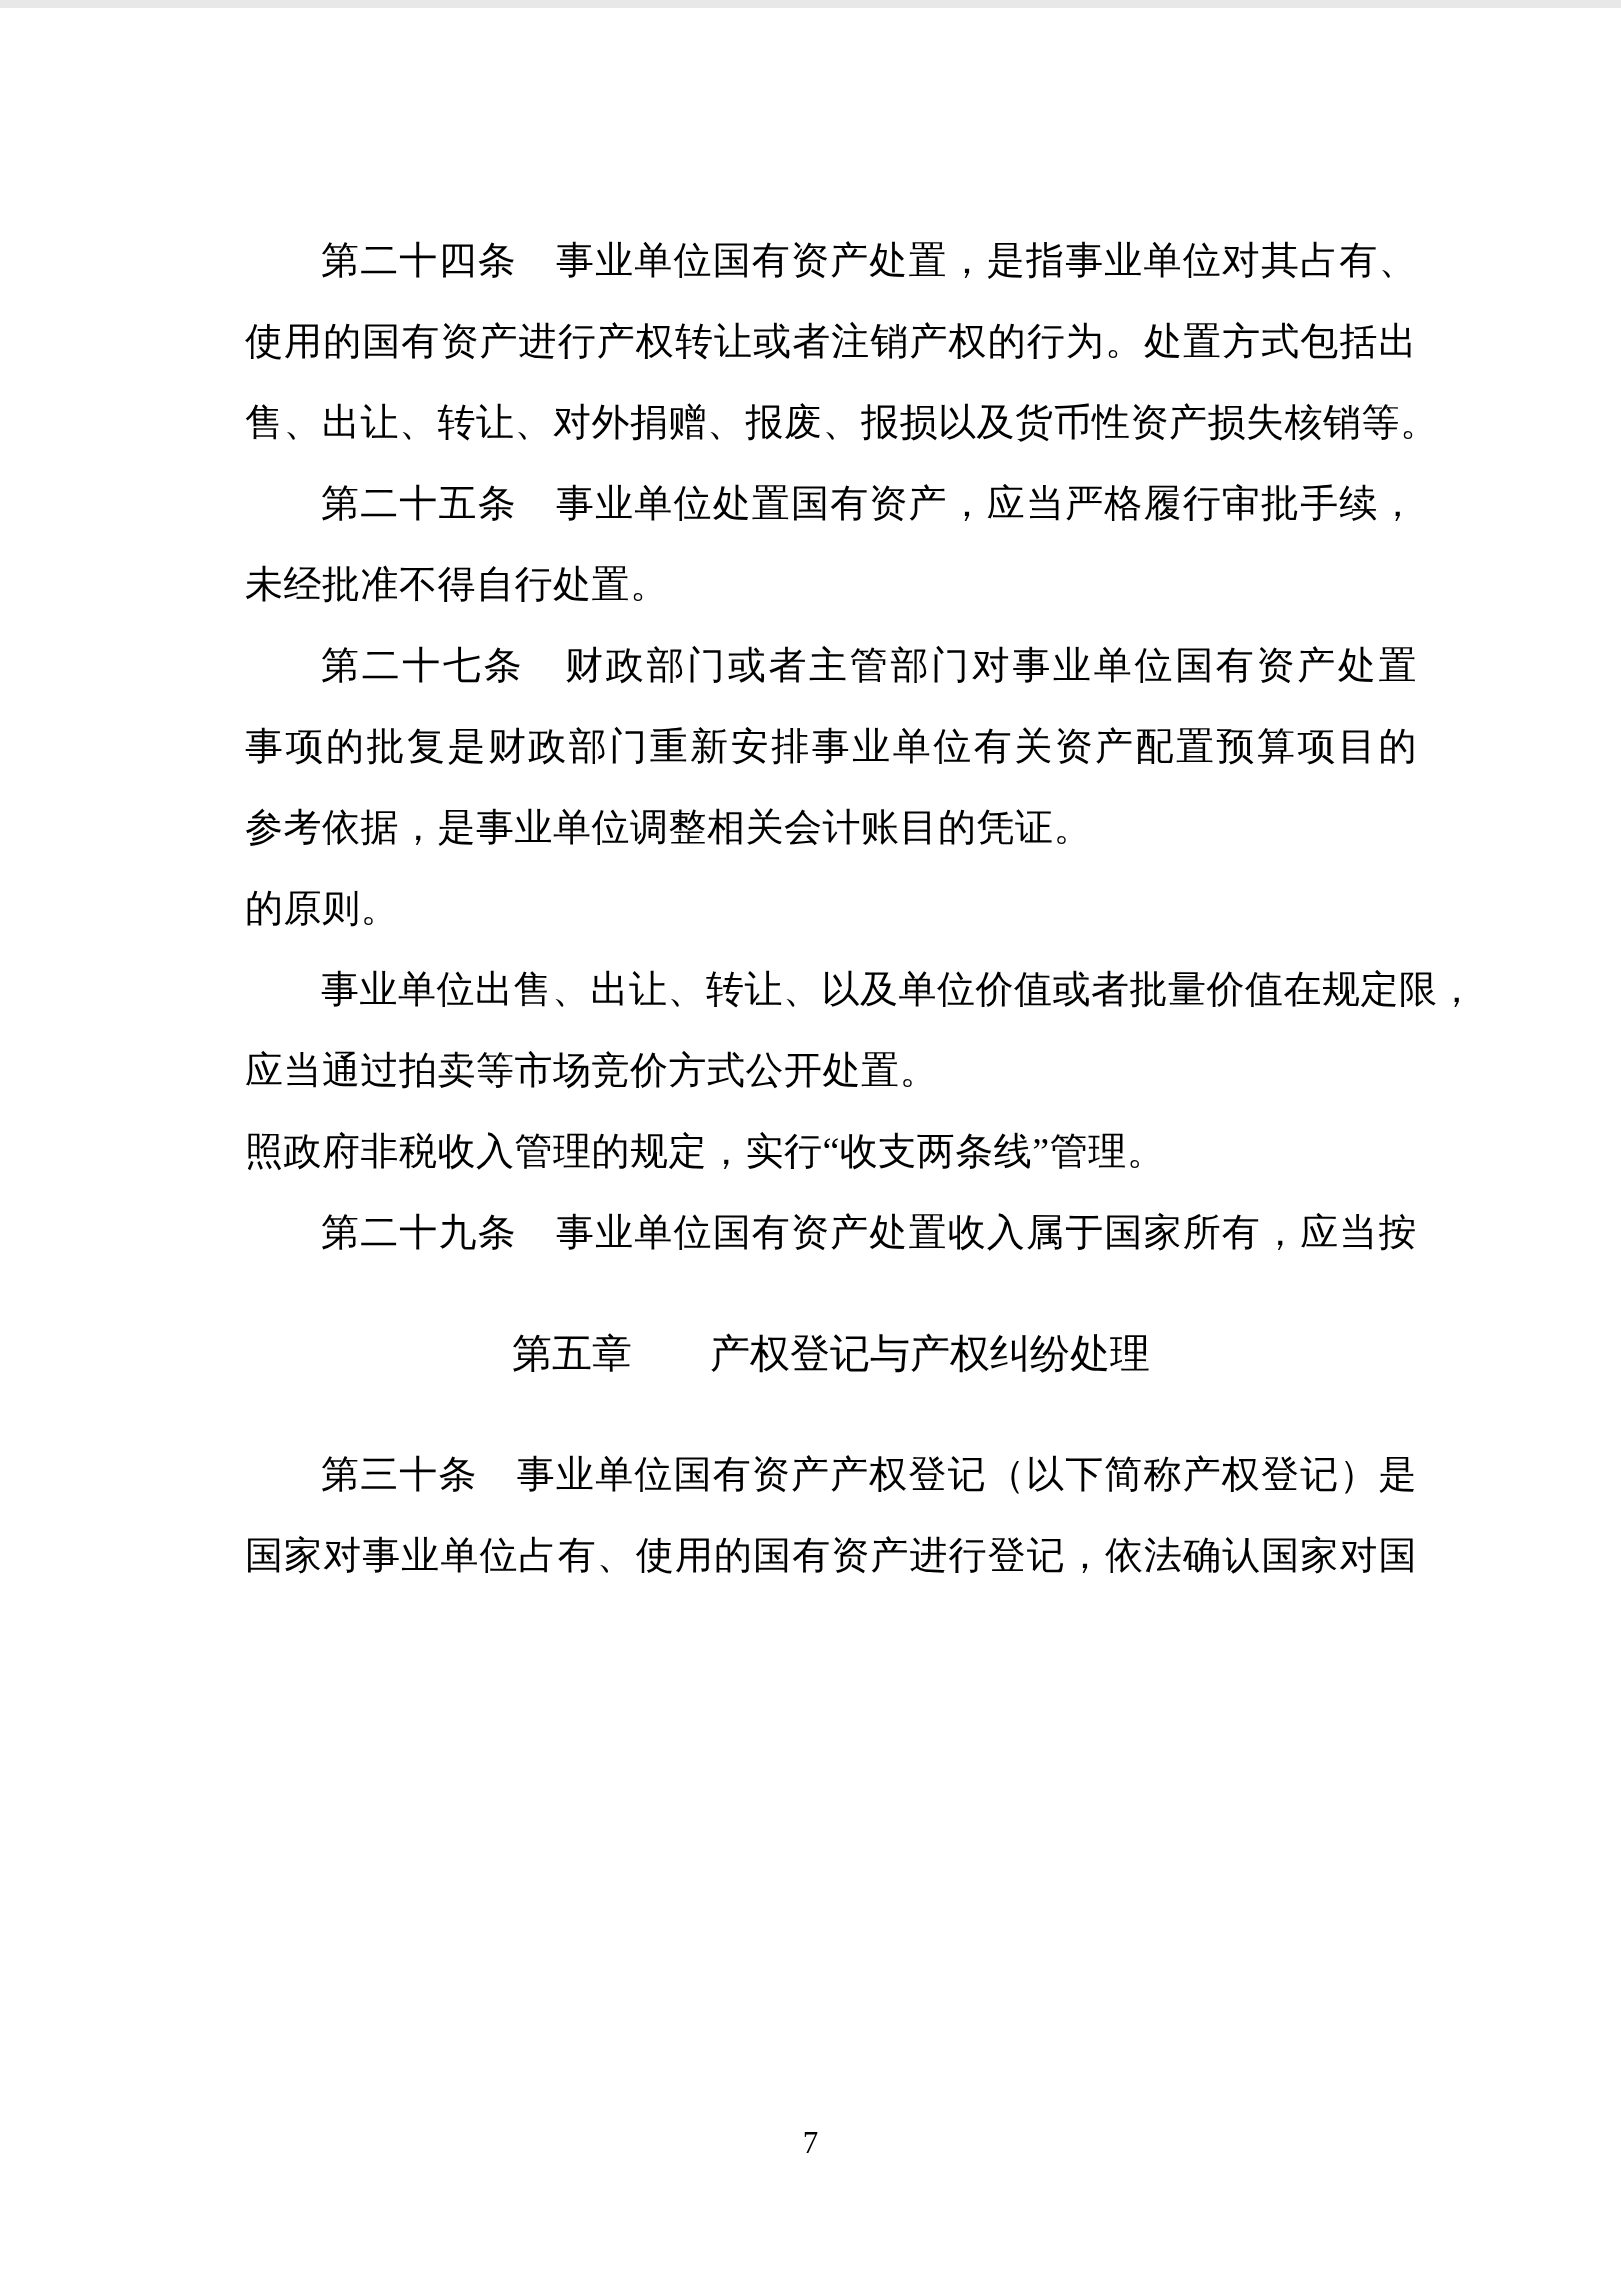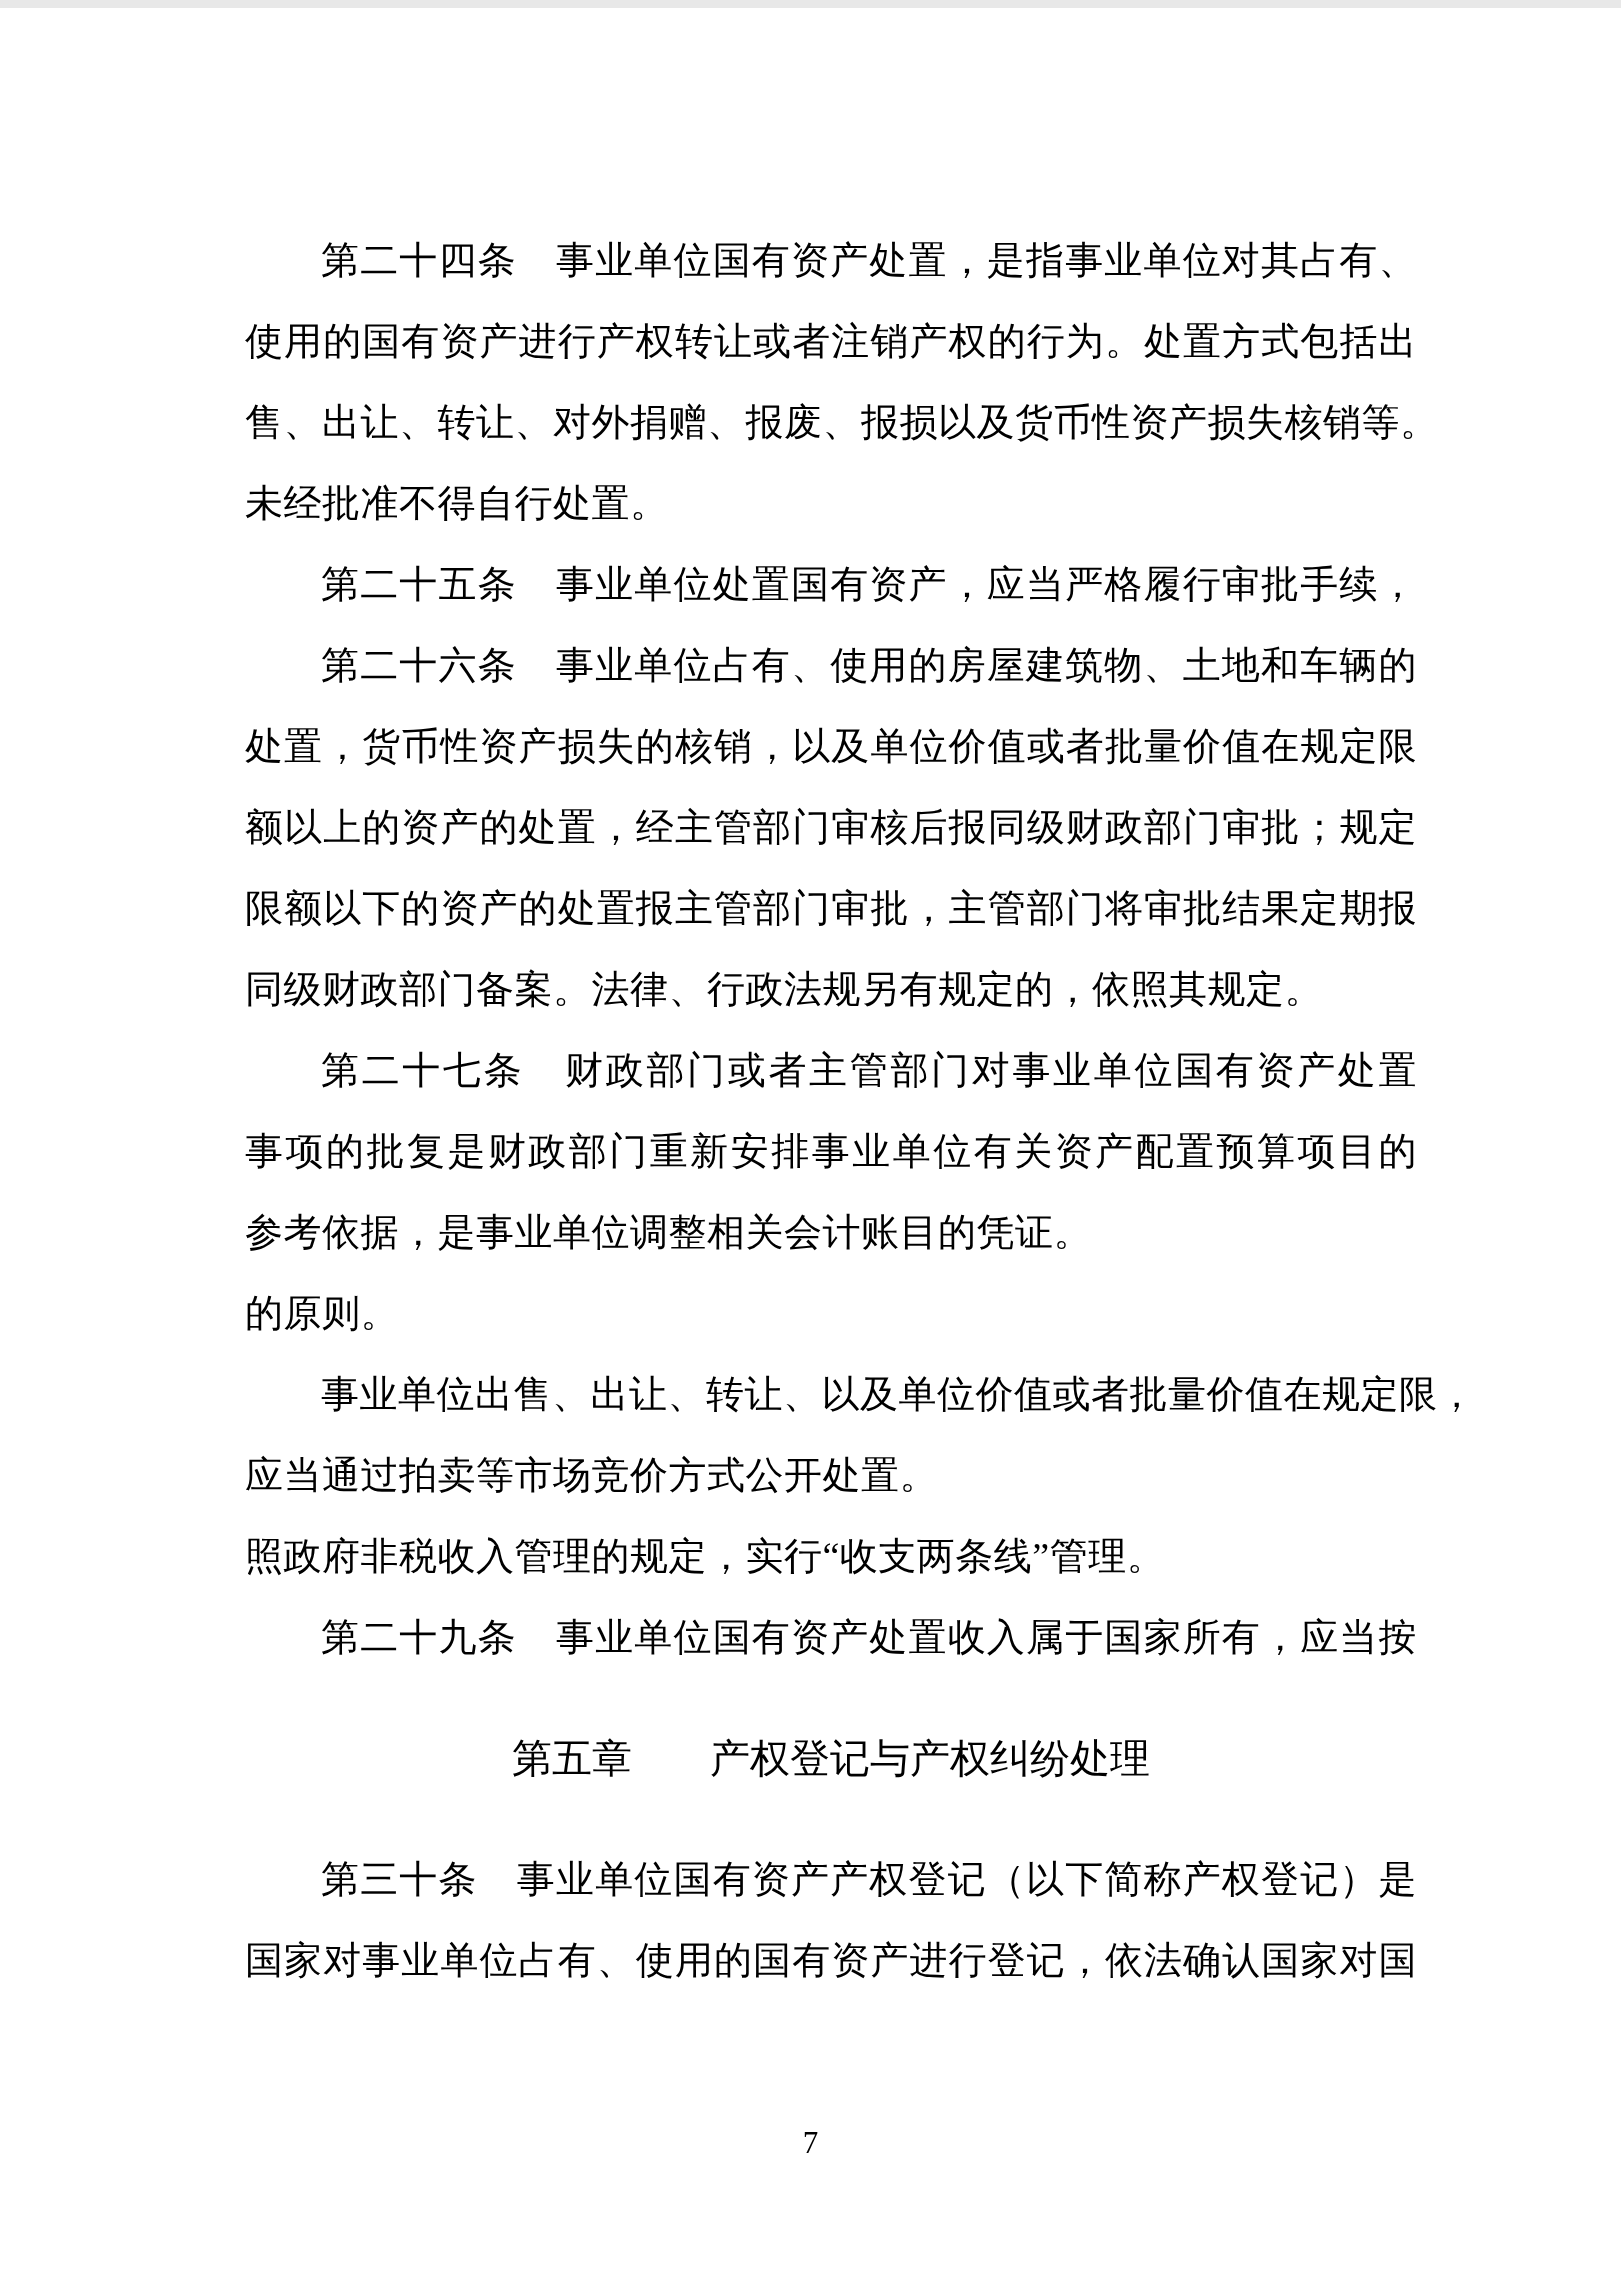--- a/index.html
+++ b/index.html
@@ -62,31 +62,24 @@
 <div class="page">
   <div class="content">
 
     <div class="para">
       <div class="line first">第二十四条　事业单位国有资产处置，是指事业单位对其占有、</div>
       <div class="line">使用的国有资产进行产权转让或者注销产权的行为。处置方式包括出</div>
       <div class="line plast">售、出让、转让、对外捐赠、报废、报损以及货币性资产损失核销等。</div>
     </div>
 
     <div class="para">
+      <div class="line first">第二十五条　事业单位处置国有资产，应当严格履行审批手续，</div>
       <div class="line plast">未经批准不得自行处置。</div>
-      <div class="line first">第二十五条　事业单位处置国有资产，应当严格履行审批手续，</div>
     </div>
 
-    <div class="para">
-      <div class="line first">第二十六条　事业单位占有、使用的房屋建筑物、土地和车辆的</div>
-      <div class="line">处置，货币性资产损失的核销，以及单位价值或者批量价值在规定限</div>
-      <div class="line">额以上的资产的处置，经主管部门审核后报同级财政部门审批；规定</div>
-      <div class="line">限额以下的资产的处置报主管部门审批，主管部门将审批结果定期报</div>
-      <div class="line plast">同级财政部门备案。法律、行政法规另有规定的，依照其规定。</div>
-    </div>
 
     <div class="para">
       <div class="line first">第二十七条　财政部门或者主管部门对事业单位国有资产处置</div>
       <div class="line">事项的批复是财政部门重新安排事业单位有关资产配置预算项目的</div>
       <div class="line plast">参考依据，是事业单位调整相关会计账目的凭证。</div>
     </div>
 
     <div class="para">
       <div class="line plast">的原则。</div>
     </div>

